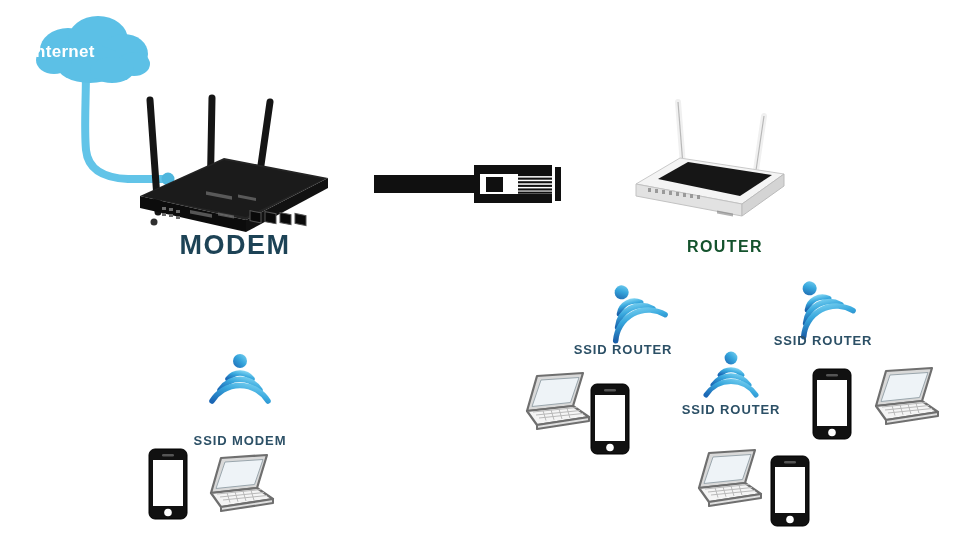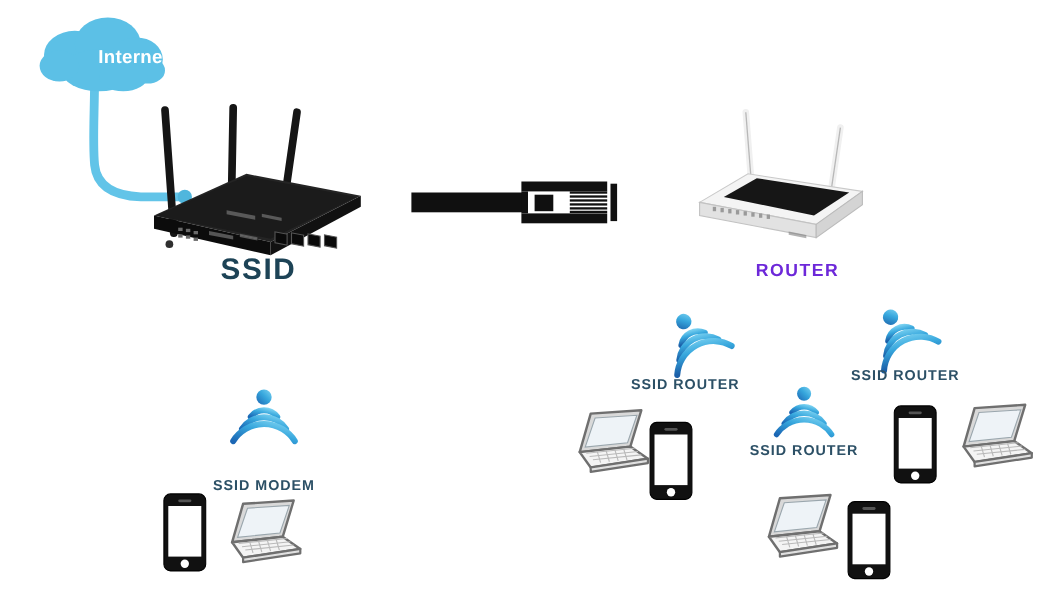--- a/index.html
+++ b/index.html
@@ -29,21 +29,21 @@
     text-align: center;
   }
   .label-modem {
     font-size: 27px;
     letter-spacing: 1.5px;
     color: #1d4356;
   }
   .label-router {
     font-size: 16px;
     letter-spacing: 1.4px;
-    color: #6d28d9;
+    color: #14532d;
   }
   .label-ssid {
     font-size: 13px;
     font-weight: bold;
     letter-spacing: 0.9px;
     color: #2c5066;
     white-space: nowrap;
     text-align: center;
   }
   svg { display: block; overflow: visible; }
@@ -66,21 +66,21 @@
       <g fill="#5cc0e6">
         <ellipse cx="38" cy="36" rx="28" ry="22"></ellipse>
         <ellipse cx="68" cy="26" rx="30" ry="24"></ellipse>
         <ellipse cx="94" cy="40" rx="24" ry="20"></ellipse>
         <ellipse cx="60" cy="50" rx="34" ry="19"></ellipse>
         <ellipse cx="24" cy="46" rx="18" ry="14"></ellipse>
         <ellipse cx="104" cy="50" rx="16" ry="12"></ellipse>
         <ellipse cx="82" cy="56" rx="22" ry="13"></ellipse>
       </g>
     </svg>
-    <div class="abs" style="left:0; top:0; width:124px; height:76px; display:flex; align-items:center; justify-content:flex-end;">
+    <div class="abs" style="left:0; top:0; width:124px; height:76px; display:flex; align-items:center; justify-content:flex-start;">
       <span style="color:#ffffff; font-size:17px; font-weight:bold; letter-spacing:0.3px;">Internet</span>
     </div>
   </div>
 
   <div class="abs" style="left:128px; top:92px;">
     <svg width="216" height="138" viewBox="0 0 216 138">
 
       <g>
         <path d="M30 120 L22 8" stroke="#151515" stroke-width="7" stroke-linecap="round" fill="none"></path>
         <path d="M82 112 L84 6" stroke="#151515" stroke-width="7" stroke-linecap="round" fill="none"></path>
@@ -113,21 +113,21 @@
       <g fill="#6e6e6e" opacity="0.75">
         <rect x="78" y="84" width="26" height="3.5" transform="skewY(11)"></rect>
         <rect x="110" y="81" width="18" height="3" transform="skewY(11)"></rect>
         <rect x="62" y="106" width="22" height="3.5" transform="skewY(11)"></rect>
         <rect x="90" y="103" width="16" height="3" transform="skewY(11)"></rect>
       </g>
       <circle cx="26" cy="130" r="3.5" fill="#2f2f2f"></circle>
     </svg>
   </div>
 
-  <div class="abs label-main label-modem" style="left:130px; top:230px; width:210px;">SSID</div>
+  <div class="abs label-main label-modem" style="left:130px; top:230px; width:210px;">MODEM</div>
 
   <div class="abs" style="left:374px; top:155px;">
     <svg width="190" height="60" viewBox="0 0 190 60">
 
       <rect x="0" y="20" width="104" height="18" fill="#101010"></rect>
 
       <g>
         <rect x="100" y="10" width="78" height="9" fill="#101010"></rect>
         <rect x="100" y="39" width="78" height="9" fill="#101010"></rect>
         <rect x="100" y="19" width="6" height="20" fill="#101010"></rect>

